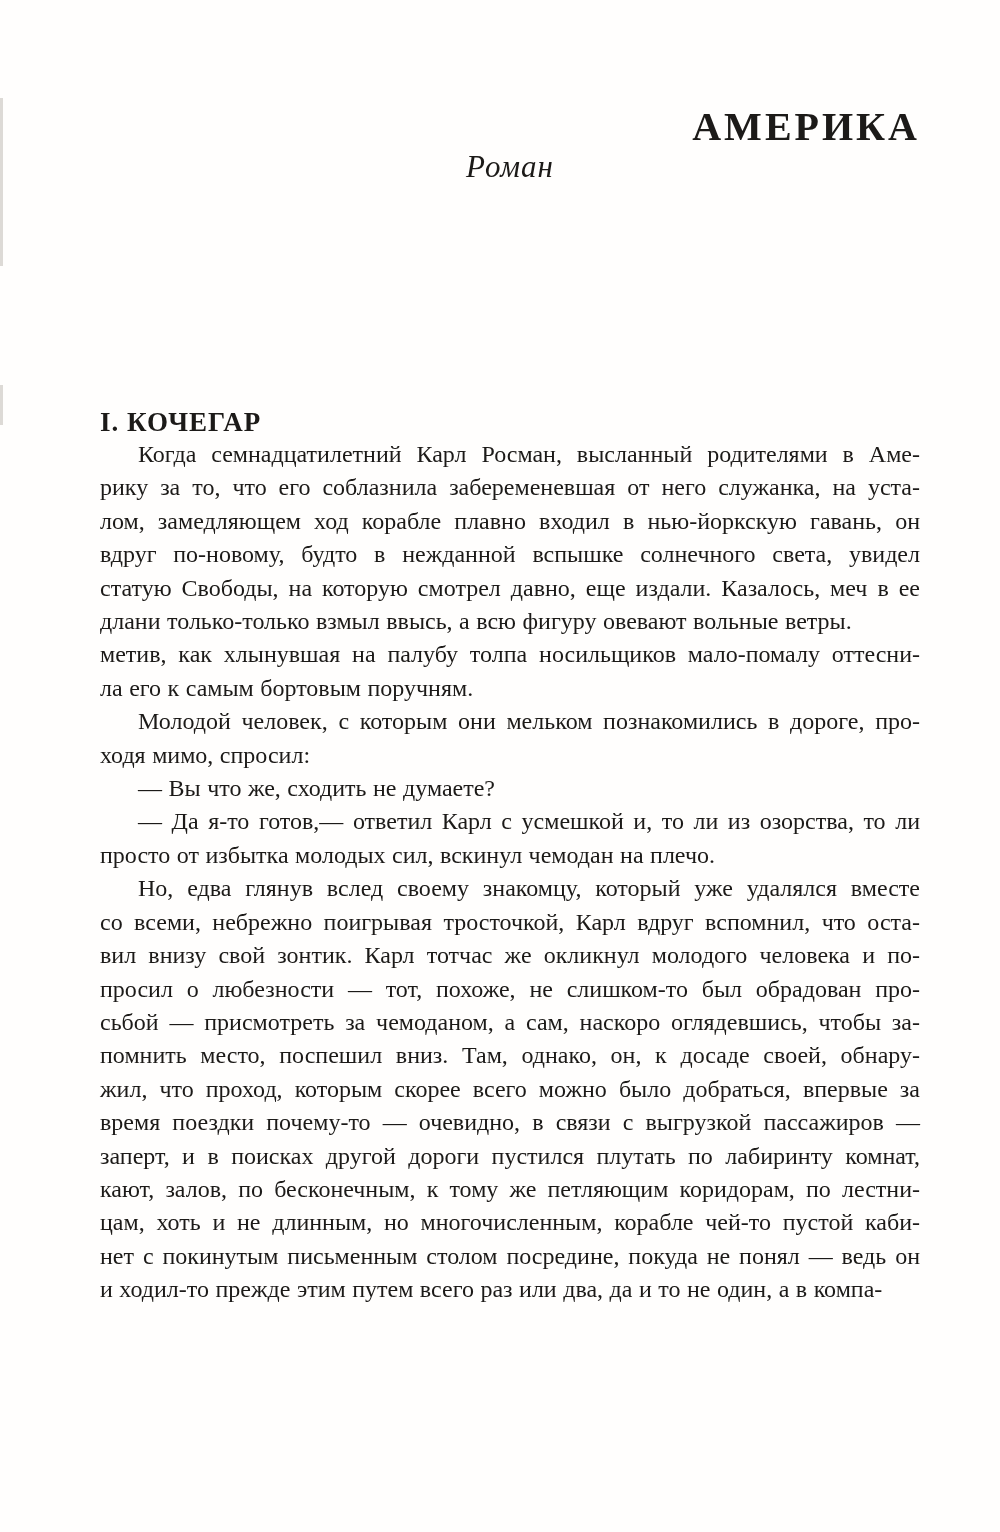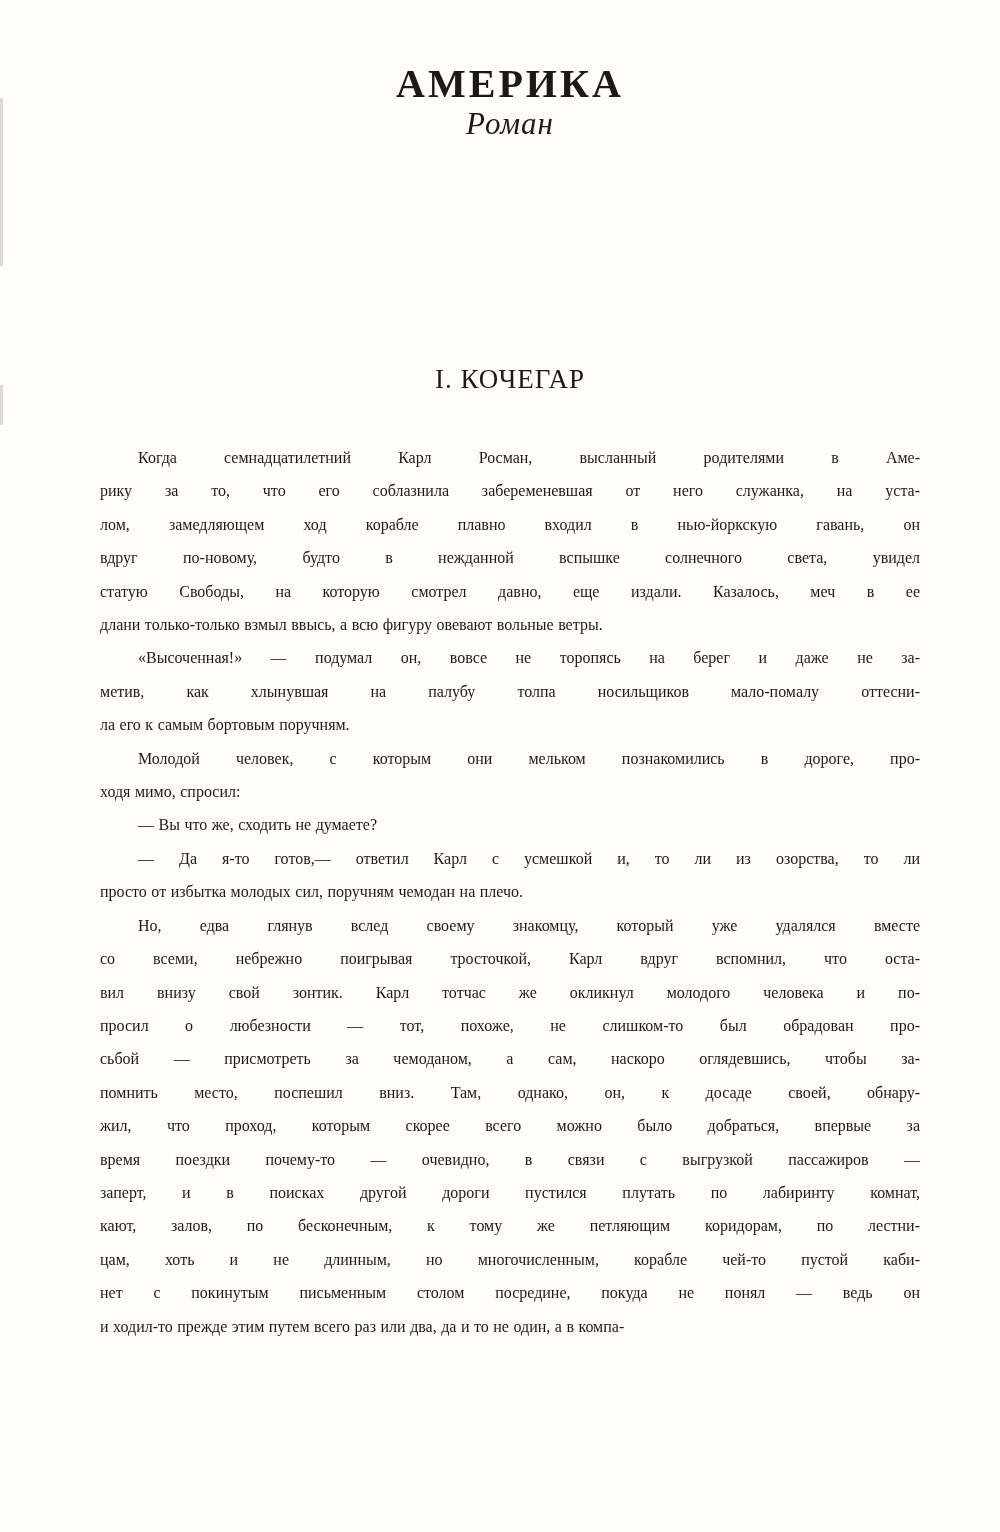--- a/index.html
+++ b/index.html
@@ -26,45 +26,43 @@
   .scan-artifact.a2 { top: 385px; height: 40px; }
 
   .content {
     position: absolute;
     left: 100px;
     top: 0;
     width: 820px;
   }
   .title {
     margin: 0;
-    padding-top: 62px;
-    text-align: center;
+    padding-top: 105px;
+    text-align: right;
     font-size: 40px;
     font-weight: bold;
     letter-spacing: 3px;
     line-height: 1.1;
   }
   .subtitle {
     text-align: center;
     font-size: 31px;
     font-style: italic;
     font-weight: normal;
     letter-spacing: 1px;
   }
   .chapter {
     margin: 0;
     margin-top: 222px;
-    text-align: center;
     font-size: 27px;
-    font-weight: normal;
+    font-weight: bold;
     letter-spacing: 1px;
   }
   .body-text {
-    margin-top: 46px;
-    font-size: 16px;
+    font-size: 24px;
     line-height: 33.4px;
   }
   .paragraph {
     margin: 0;
   }
   .line {
     text-align: justify;
     text-align-last: justify;
     word-spacing: 0.5px;
   }
@@ -89,34 +87,33 @@
     <div class="body-text" id="body-text">
         <div class="paragraph">
           <div class="line first">Когда семнадцатилетний  Карл  Росман, высланный родителями в Аме-</div>
           <div class="line">рику за то, что его соблазнила забеременевшая от него служанка, на уста-</div>
           <div class="line">лом, замедляющем ход корабле плавно входил в нью-йоркскую гавань, он</div>
           <div class="line">вдруг по-новому, будто в нежданной вспышке солнечного света, увидел</div>
           <div class="line">статую Свободы, на которую смотрел давно, еще издали. Казалось, меч в ее</div>
           <div class="line last">длани только-только взмыл ввысь, а всю фигуру овевают вольные ветры.</div>
         </div>
         <div class="paragraph">
-          <div class="line first">«Высоченная!» — подумал он, вовсе не торопясь на берег и даже не за-</div>
           <div class="line">метив, как хлынувшая на палубу толпа носильщиков мало-помалу оттесни-</div>
           <div class="line last">ла его к самым бортовым поручням.</div>
         </div>
         <div class="paragraph">
           <div class="line first">Молодой человек, с которым они мельком познакомились в дороге, про-</div>
           <div class="line last">ходя мимо, спросил:</div>
         </div>
         <div class="paragraph">
           <div class="line first last">— Вы что же, сходить не думаете?</div>
         </div>
         <div class="paragraph">
           <div class="line first">— Да я-то готов,— ответил Карл с усмешкой и, то ли из озорства, то ли</div>
-          <div class="line last">просто от избытка молодых сил, поручням чемодан на плечо.</div>
+          <div class="line last">просто от избытка молодых сил, вскинул чемодан на плечо.</div>
         </div>
         <div class="paragraph">
           <div class="line first">Но, едва глянув вслед своему знакомцу, который уже удалялся вместе</div>
           <div class="line">со всеми, небрежно поигрывая тросточкой, Карл вдруг вспомнил, что оста-</div>
           <div class="line">вил внизу свой зонтик. Карл тотчас же окликнул молодого человека и по-</div>
           <div class="line">просил о любезности — тот, похоже, не слишком-то был обрадован про-</div>
           <div class="line">сьбой — присмотреть за чемоданом, а сам, наскоро оглядевшись, чтобы за-</div>
           <div class="line">помнить место, поспешил вниз. Там, однако, он, к досаде своей, обнару-</div>
           <div class="line">жил, что проход, которым скорее всего можно было добраться, впервые за</div>
           <div class="line">время поездки почему-то — очевидно, в связи с выгрузкой пассажиров —</div>

